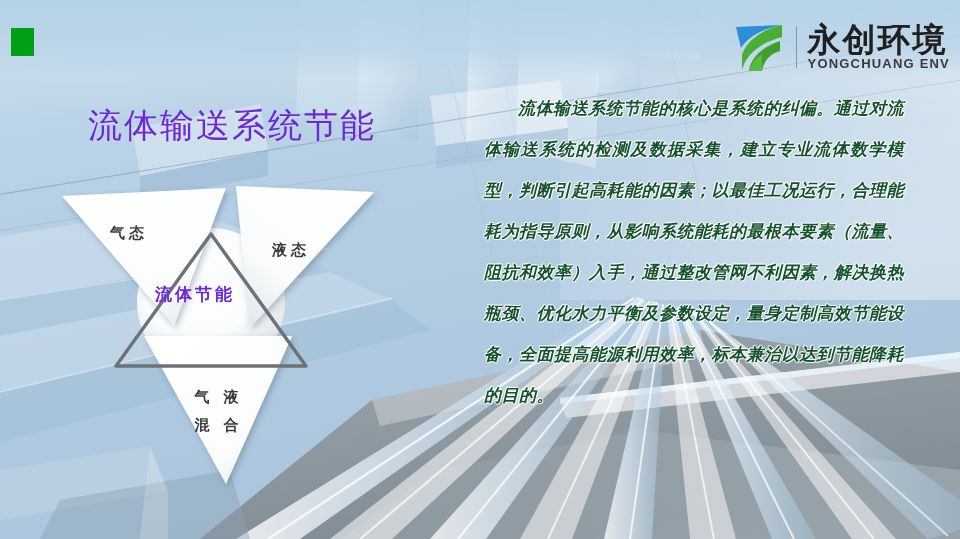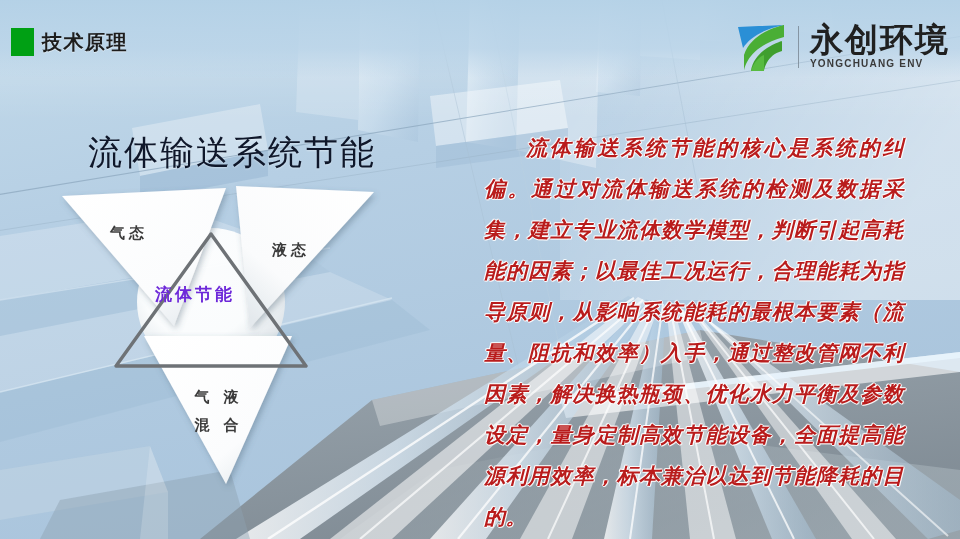--- a/index.html
+++ b/index.html
@@ -41,32 +41,31 @@
   
   .logo{position:absolute;right:10px;top:20px;height:54px;display:flex;align-items:center;}
   .logo-mark{width:60px;height:52px;position:relative;}
   .logo-div{width:1px;height:42px;background:#7b8a96;margin:0 11px 0 4px;opacity:.85;}
   .logo-txt{display:flex;flex-direction:column;justify-content:center;}
   .logo-cn{
     font-size:33px;font-weight:bold;color:#202020;letter-spacing:2px;
     line-height:32px;font-family:"Liberation Sans","DejaVu Sans",sans-serif;
   }
   .logo-en{
-    font-size:10px;font-weight:bold;color:#3a3a3a;letter-spacing:1.2px;
+    font-size:13px;font-weight:bold;color:#3a3a3a;letter-spacing:1.2px;
     line-height:13px;margin-top:1px;
   }
 
   
   .big-title{
     position:absolute;left:88px;top:103px;z-index:20;
-    font-size:34px;font-weight:normal;color:#0f172a;
+    font-size:34px;font-weight:normal;color:#6d28d9;
     letter-spacing:2px;line-height:44px;
     font-family:"Liberation Sans","DejaVu Sans",sans-serif;
     text-shadow:0 1px 2px rgba(255,255,255,.35);
-    margin-top:27px;
   }
 
   
   .diagram{position:absolute;left:44px;top:178px;width:360px;height:320px;z-index:18;}
   .diagram svg{display:block;width:360px;height:320px;}
   .dlabel{
     position:absolute;z-index:22;
     font-size:15px;font-weight:bold;color:#3b3b3b;letter-spacing:4px;
     font-family:"Liberation Sans","DejaVu Sans",sans-serif;
     white-space:nowrap;
@@ -76,35 +75,34 @@
   .dlabel.liq{left:228px;top:63px;}
   .dlabel.mix{left:140px;top:205px;line-height:28px;text-align:center;width:70px;letter-spacing:5px;}
   .dlabel.core{
     left:111px;top:105px;color:#6d28d9;font-size:17px;letter-spacing:3px;font-weight:bold;
   }
 
   
   .body-text{
     position:absolute;left:484px;top:88px;width:420px;z-index:20;
     font-family:"Liberation Serif","DejaVu Serif",serif;
-    font-size:21px;line-height:41px;
-    color:#b91c1c;
+    font-size:17px;line-height:41px;
+    color:#14532d;
     letter-spacing:.5px;
     text-align:justify;
     text-indent:2em;
     font-style:italic;
     font-weight:bold;
     text-shadow:
        1px 0 0 rgba(255,255,255,.85),
       -1px 0 0 rgba(255,255,255,.85),
        0 1px 0 rgba(255,255,255,.85),
        0 -1px 0 rgba(255,255,255,.85),
        1px 1px 0 rgba(255,255,255,.6),
       -1px -1px 0 rgba(255,255,255,.6);
-    margin-top: 40px;
   }
 </style>
 </head>
 <body>
 
 <div class="slide">
 
   <div class="bg">
     <svg viewBox="0 0 960 539" preserveAspectRatio="none">
       <defs>
@@ -209,21 +207,20 @@
       <polygon points="60,500 230,470 250,539 40,539" fill="#8fa2b1" opacity=".45"></polygon>
       <polygon points="150,446 168,492 168,539 140,539" fill="#ffffff" opacity=".18"></polygon>
 
       <rect x="0" y="0" width="960" height="120" fill="url(#hazeTop)"></rect>
     </svg>
   </div>
 
   <div class="header">
     <div class="hdr-tint"></div>
     <div class="hdr-mark"></div>
-    <div class="hdr-title">技术原理</div>
 
     <div class="logo">
       <div class="logo-mark">
         <svg viewBox="0 0 60 52" width="60" height="52">
 
           <path d="M4 6 L50 4 C30 8 16 16 9 27 Z" fill="#2a8fd6"></path>
 
           <path d="M50 4 C50 4 18 10 10 34 L10 50 C10 50 12 26 50 16 Z" fill="#4aae35"></path>
 
           <path d="M48 20 C48 20 20 28 17 50 L30 50 C30 50 32 34 48 30 Z" fill="#3f9f2e"></path>

